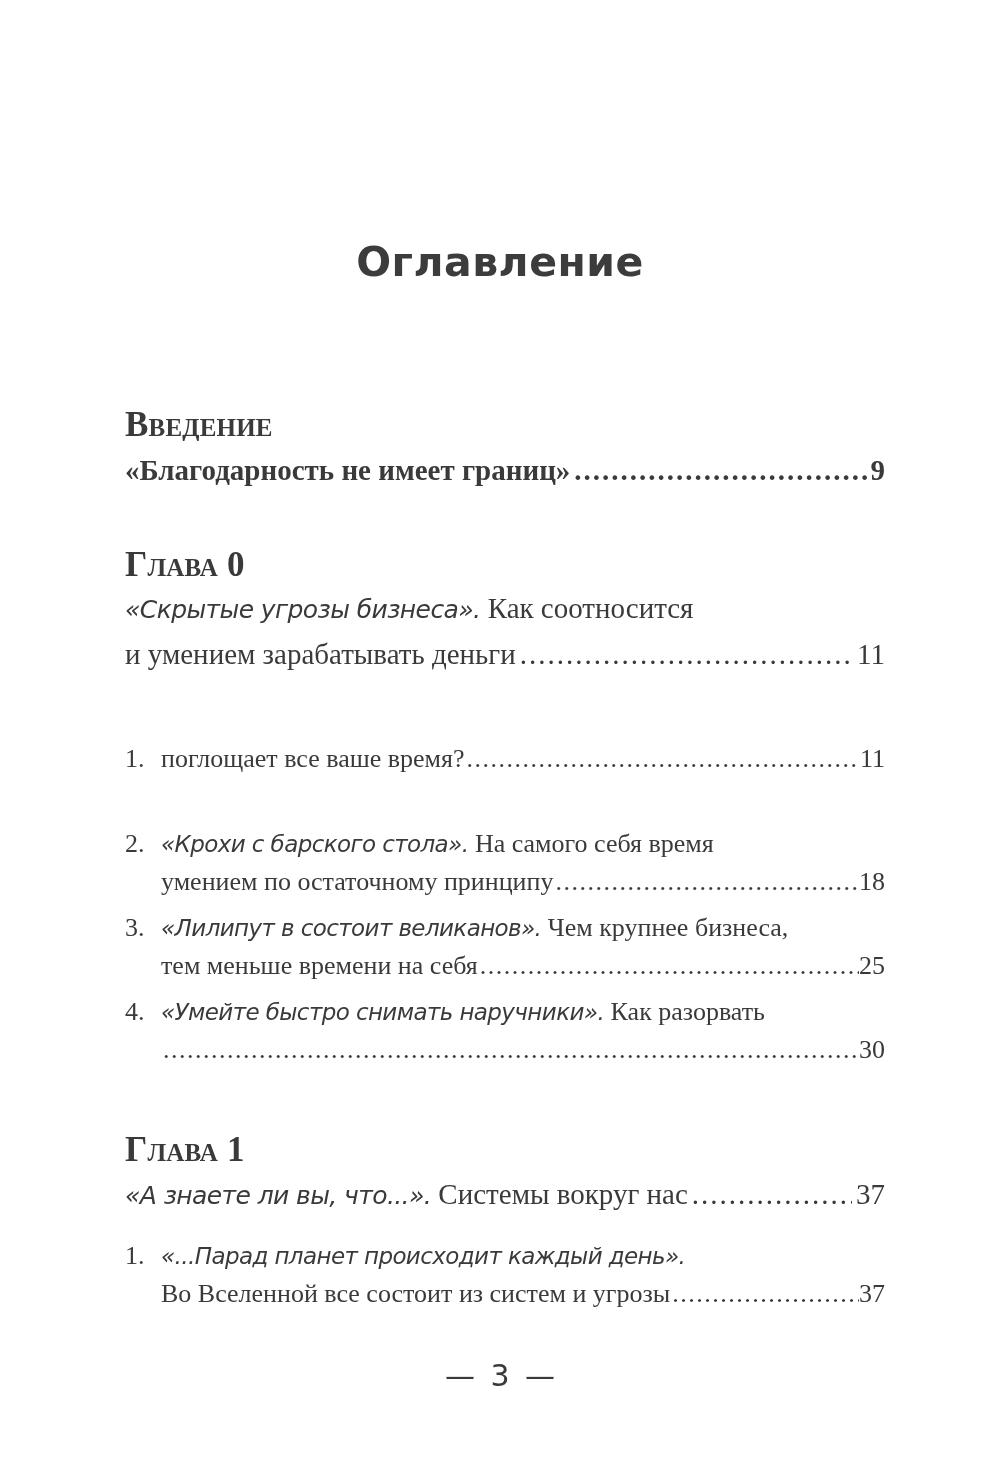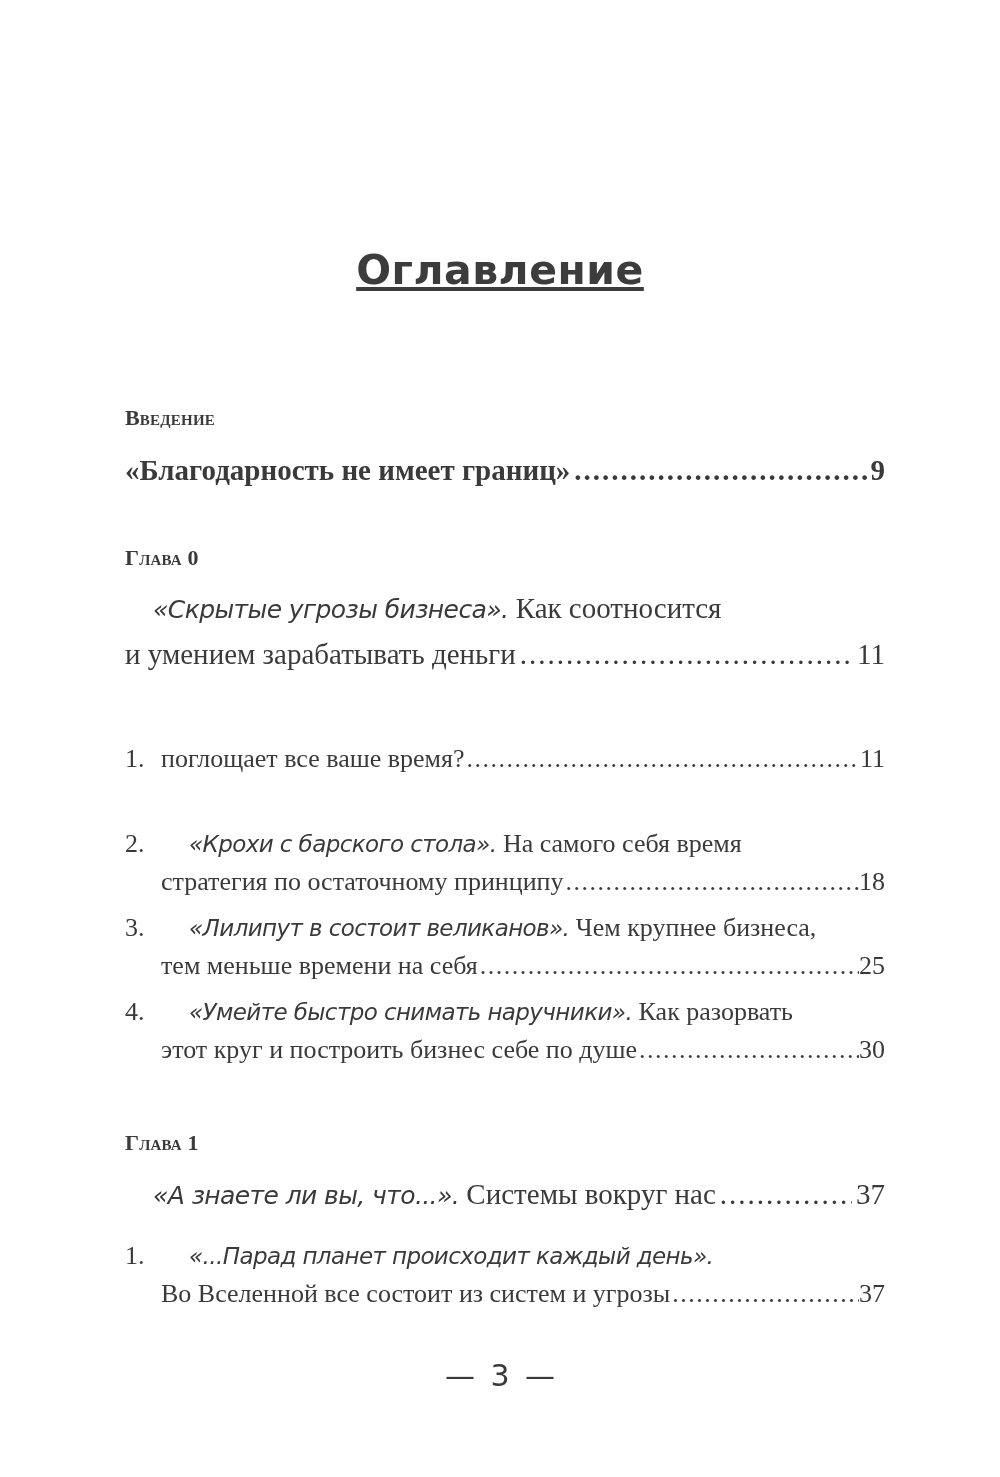--- a/index.html
+++ b/index.html
@@ -25,21 +25,21 @@
       font-weight: bold;
       font-size: 41px;
       color: #3c3c3c;
       letter-spacing: 0.5px;
     }
     .section-heading {
       position: absolute;
       left: 125px;
       font-family: "Liberation Serif", "DejaVu Serif", serif;
       font-weight: bold;
-      font-size: 22px;
+      font-size: 35px;
       font-variant: small-caps;
       color: #3a3a3a;
       letter-spacing: 0.2px;
     }
     .entry {
       position: absolute;
       left: 125px;
       width: 760px;
       font-size: 29px;
       line-height: 44px;
@@ -68,21 +68,20 @@
       content: "................................................................................................................................................................................";
     }
     .pg {
       white-space: nowrap;
     }
     .it {
       font-family: "DejaVu Sans", "Liberation Sans", sans-serif;
       font-style: italic;
       font-size: 25px;
       letter-spacing: -0.6px;
-      margin-left: 28px;
     }
     .sub-entry {
       position: absolute;
       left: 125px;
       width: 760px;
       font-size: 26px;
       line-height: 38px;
       color: #3a3a3a;
     }
     .sub-entry .num {
@@ -114,21 +113,21 @@
       font-size: 30px;
       color: #3a3a3a;
       word-spacing: 6px;
     }
   </style>
 </head>
 <body>
 
 <div>
 
-  <h1 class="page-title" style="margin:8px;text-decoration:underline;">Оглавление</h1>
+  <h1 class="page-title" style="margin:0;">Оглавление</h1>
 
   <div class="section-heading" style="top:405px;">Введение</div>
   <div class="entry" style="top:448px;font-weight:bold;">
     <span class="last-line">
       <span class="txt">«Благодарность не имеет границ»</span>
       <span class="dots"></span>
       <span class="pg">9</span>
     </span>
   </div>
 
@@ -153,21 +152,21 @@
         <span class="pg">11</span>
       </span>
     </div>
   </div>
 
   <div class="sub-entry" style="top:825px;">
     <span class="num">2.</span>
     <div class="body">
       <span class="line"><span class="it">«Крохи с барского стола».</span><span> На самого себя время</span></span>
       <span class="last-line">
-        <span class="txt">стратегия по остаточному принципу</span>
+        <span class="txt">умением по остаточному принципу</span>
         <span class="dots"></span>
         <span class="pg">18</span>
       </span>
     </div>
   </div>
 
   <div class="sub-entry" style="top:909px;">
     <span class="num">3.</span>
     <div class="body">
       <span class="line"><span class="it">«Лилипут в состоит великанов».</span><span> Чем крупнее бизнеса,</span></span>
@@ -177,21 +176,20 @@
         <span class="pg">25</span>
       </span>
     </div>
   </div>
 
   <div class="sub-entry" style="top:993px;">
     <span class="num">4.</span>
     <div class="body">
       <span class="line"><span class="it">«Умейте быстро снимать наручники».</span><span> Как разорвать</span></span>
       <span class="last-line">
-        <span class="txt">этот круг и построить бизнес себе по душе</span>
         <span class="dots"></span>
         <span class="pg">30</span>
       </span>
     </div>
   </div>
 
   <div class="section-heading" style="top:1130px;text-align:right;">Глава 1</div>
   <div class="entry" style="top:1172px;">
     <span class="last-line">
       <span class="txt"><span class="it">«А знаете ли вы, что...».</span><span> Системы вокруг нас</span></span>

